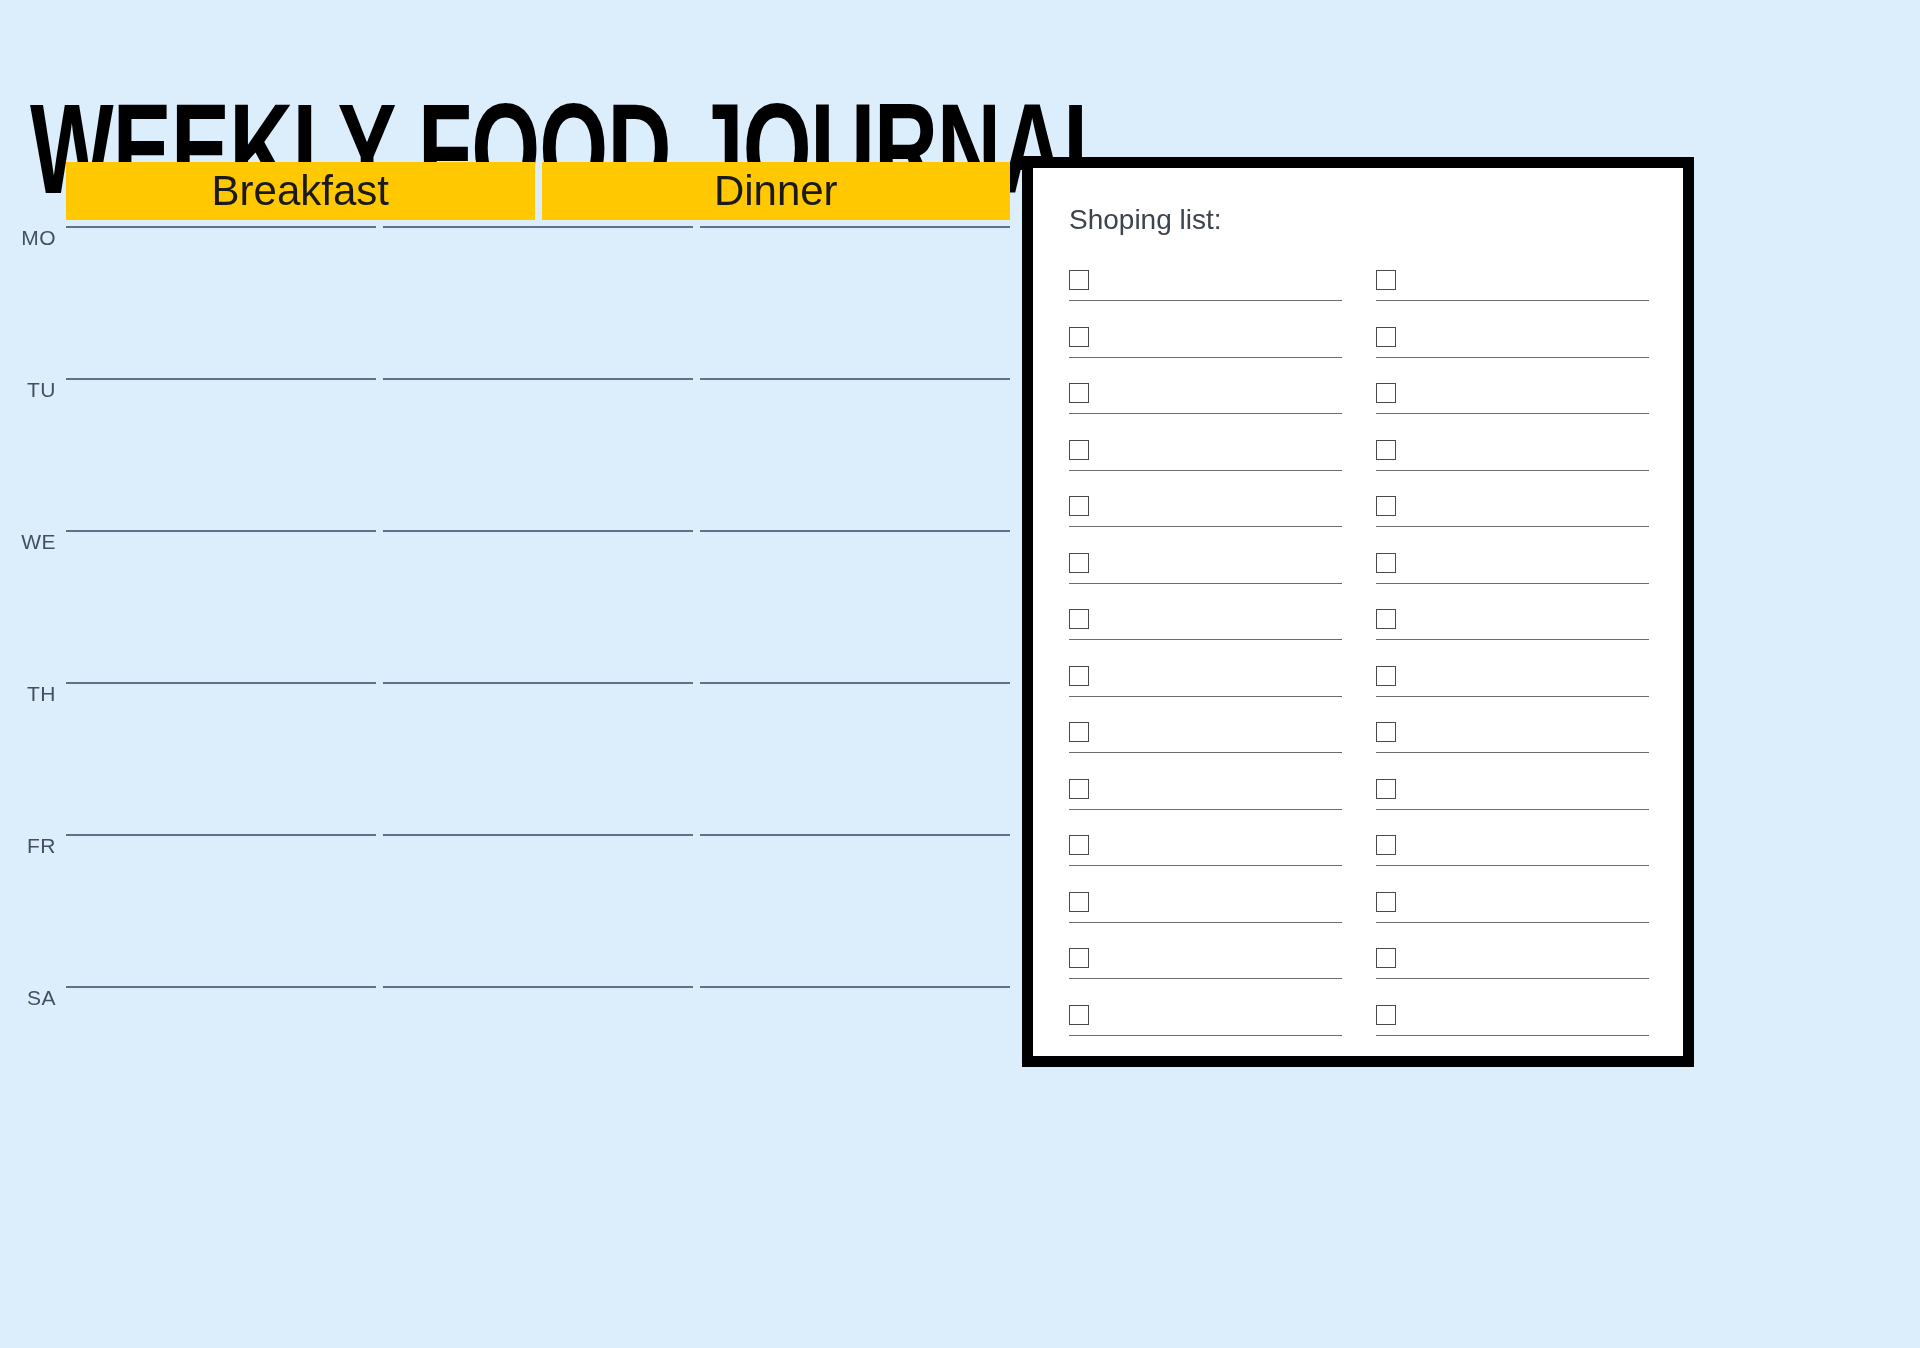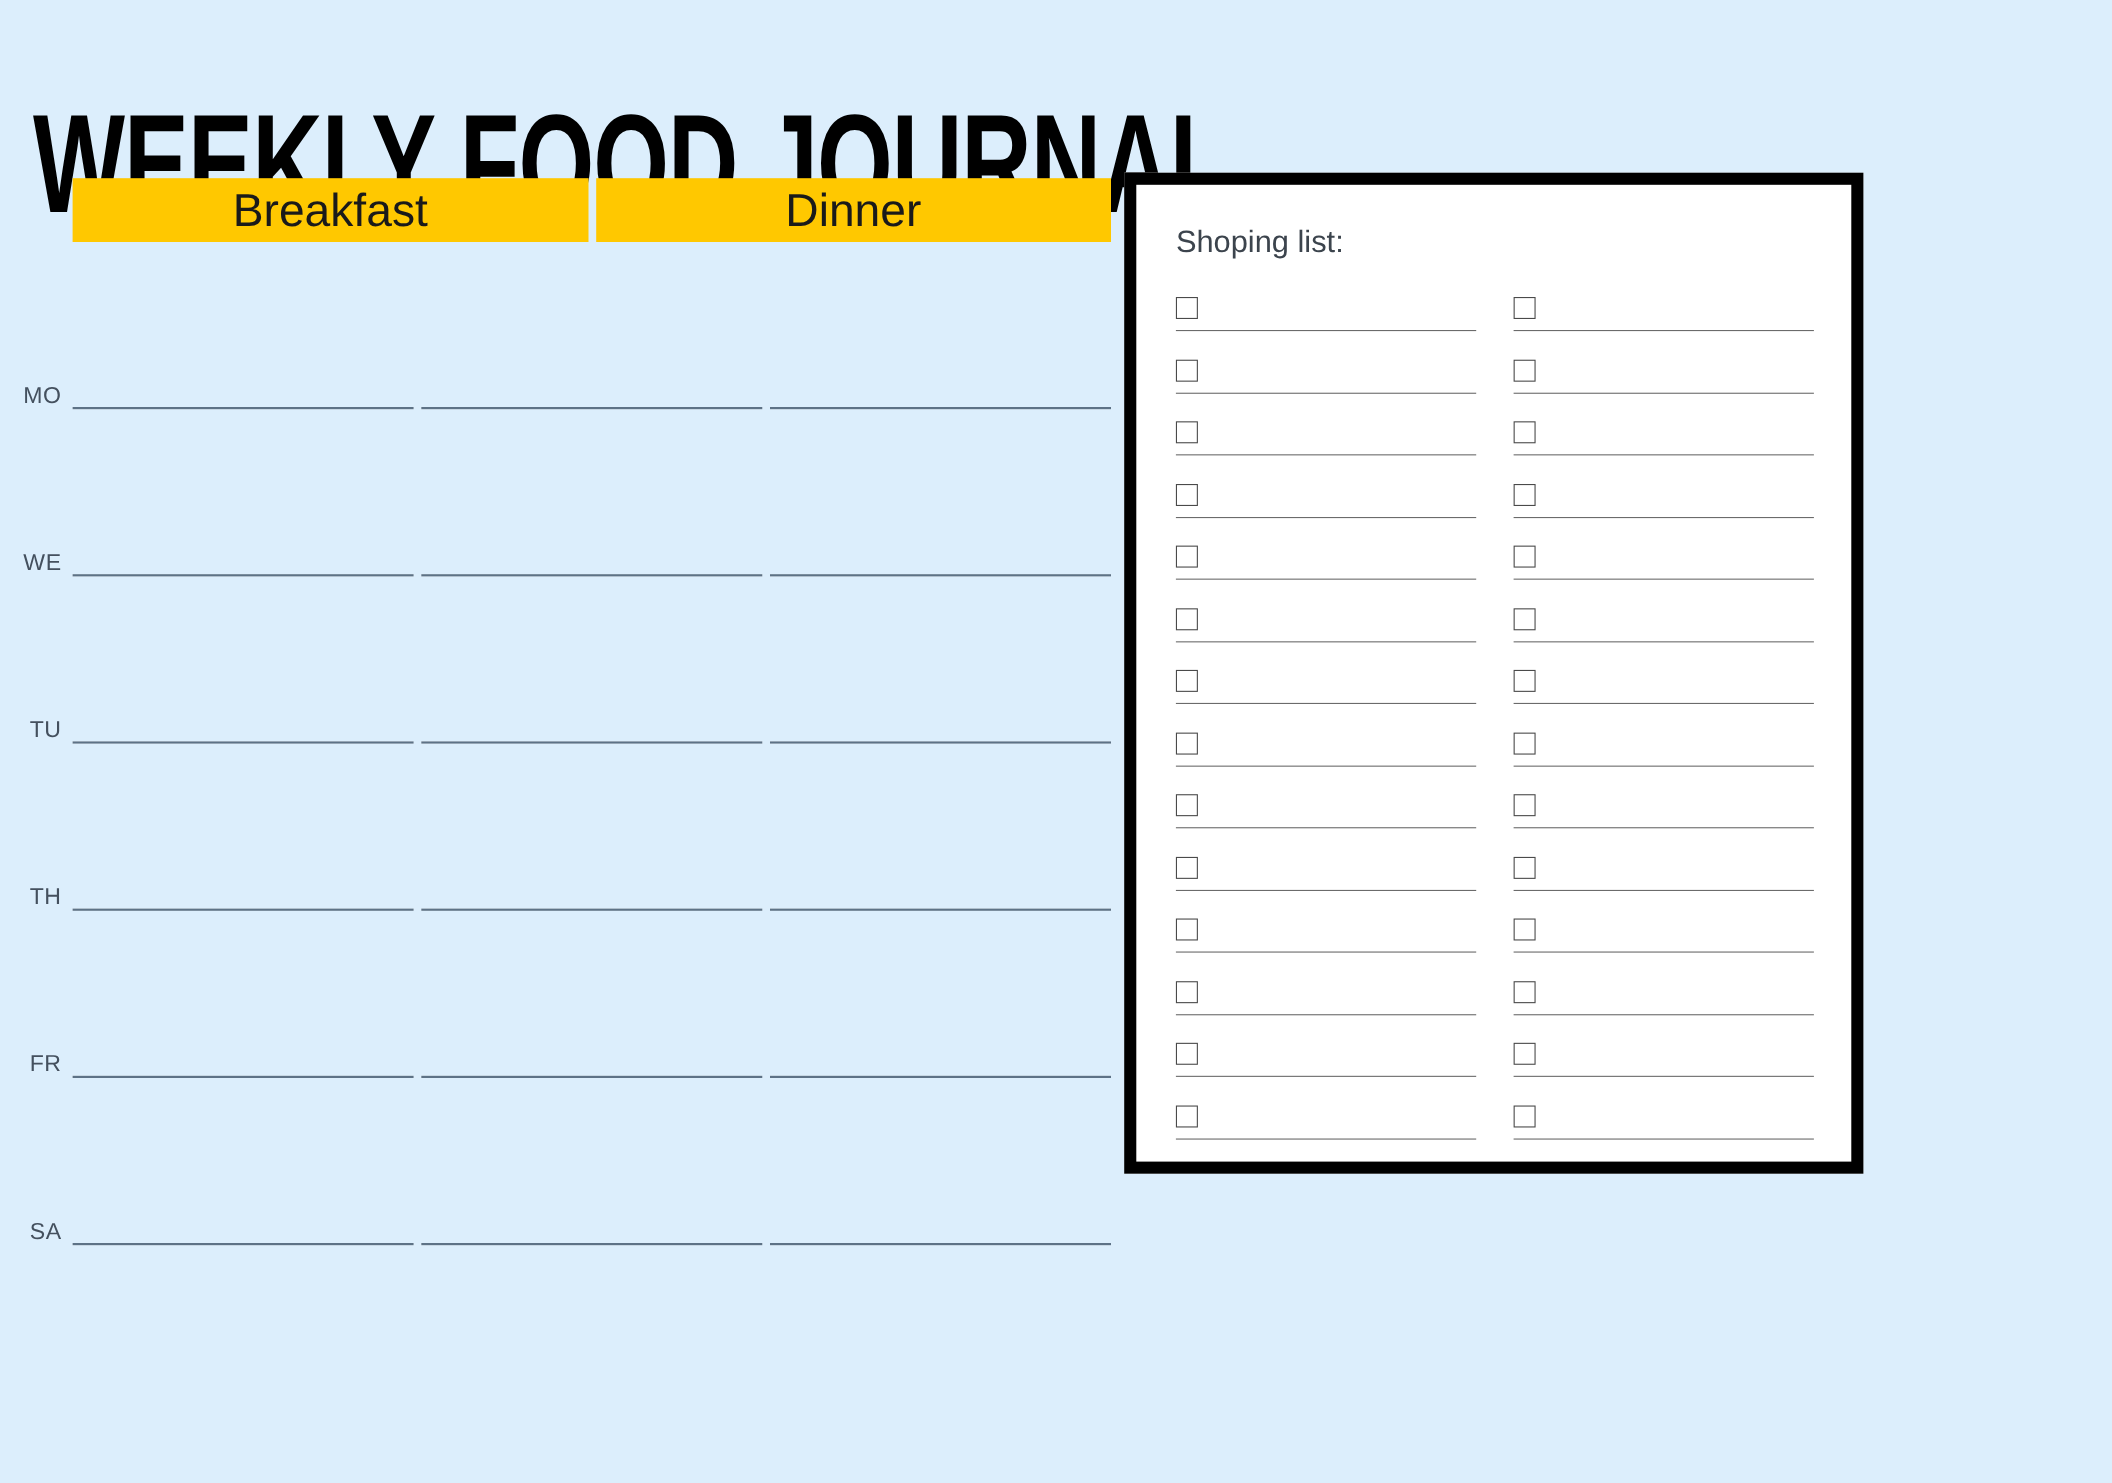--- a/index.html
+++ b/index.html
@@ -51,21 +51,21 @@
     justify-content: center;
     font-size: 42px;
     color: #1a1a1a;
     margin-right: 7px;
   }
   .planner-head-cell:last-child { margin-right: 0; }
 
   .planner-body { margin-top: 6px; }
   .day-row {
     display: flex;
-    align-items: flex-end;
+    align-items: flex-start;
     height: 146px;
     margin-bottom: 6px;
   }
   .day-label {
     width: 66px;
     flex: 0 0 66px;
     display: flex;
     align-items: center;
     justify-content: flex-end;
     padding-right: 10px;
@@ -161,30 +161,30 @@
     <div class="day-row">
       <div class="day-label">MO</div>
       <div class="day-cells">
         <div class="meal-cell"></div>
         <div class="meal-cell"></div>
         <div class="meal-cell"></div>
       </div>
     </div>
 
     <div class="day-row">
+      <div class="day-label">TU</div>
+      <div class="day-cells">
+        <div class="meal-cell"></div>
+        <div class="meal-cell"></div>
+        <div class="meal-cell"></div>
+      </div>
+    </div>
+
+    <div class="day-row">
       <div class="day-label">WE</div>
-      <div class="day-cells">
-        <div class="meal-cell"></div>
-        <div class="meal-cell"></div>
-        <div class="meal-cell"></div>
-      </div>
-    </div>
-
-    <div class="day-row">
-      <div class="day-label">TU</div>
       <div class="day-cells">
         <div class="meal-cell"></div>
         <div class="meal-cell"></div>
         <div class="meal-cell"></div>
       </div>
     </div>
 
     <div class="day-row">
       <div class="day-label">TH</div>
       <div class="day-cells">

